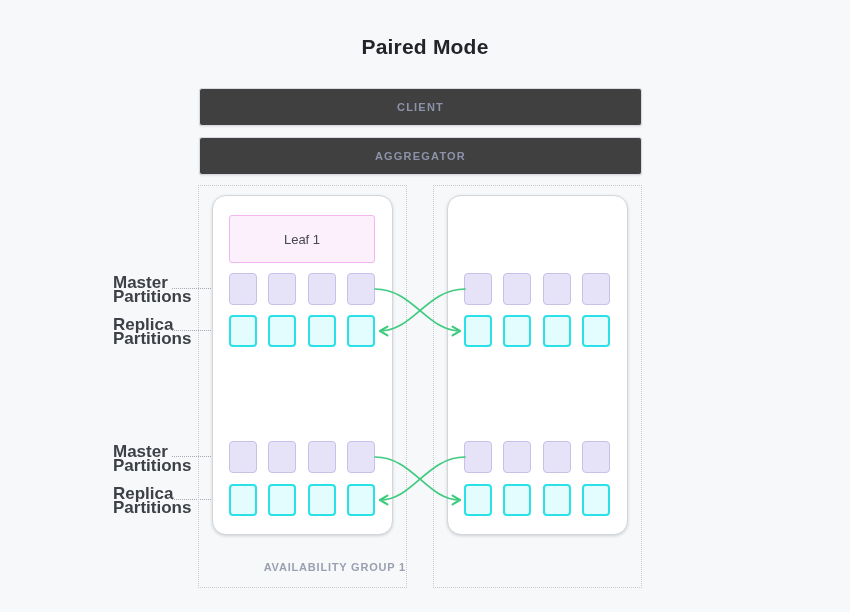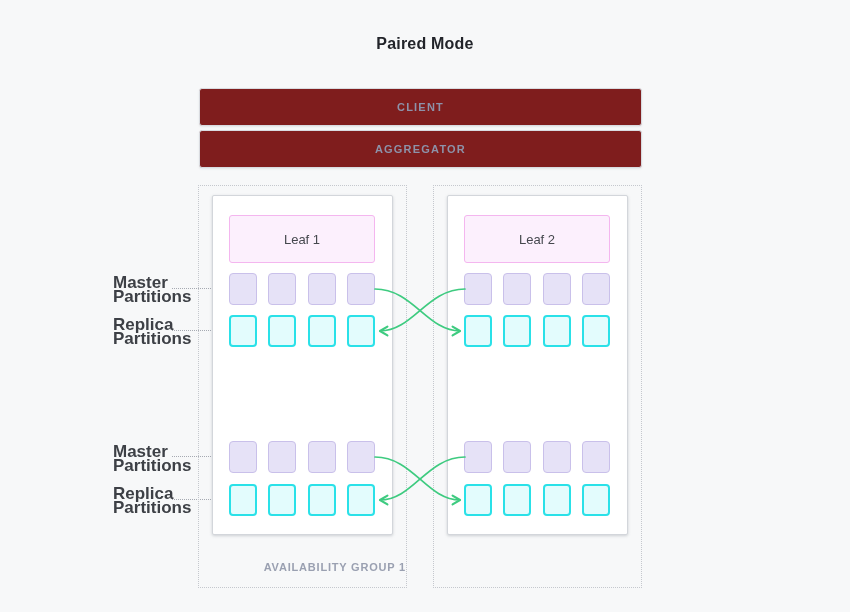--- a/index.html
+++ b/index.html
@@ -8,37 +8,37 @@
     --arrow_green:#3ecb80; --master_fill:#e6e2f7; --master_border:#c9c0ea;
     --replica_fill:#e3fcfd; --replica_border:#2ae1e8; --leaf_fill:#fcf0fd; --leaf_border:#f4b6ef;
     --box_border:#d9dbe0; --dotted_border:#c5c8ce; --leader_color:#a6aab2;
   }
   *{box-sizing:border-box;}
   html,body{margin:0;padding:0;}
   body{width:850px;height:612px;background:var(--page_bg);font-family:"Liberation Sans",sans-serif;}
   .canvas{position:relative;width:850px;height:612px;overflow:hidden;}
 
   .title{position:absolute;top:35px;left:0;width:100%;text-align:center;
-    font-size:16px;font-weight:700;color:var(--title_text);letter-spacing:.2px;}
+    font-size:21px;font-weight:700;color:var(--title_text);letter-spacing:.2px;}
 
-  .tier{position:absolute;left:199px;width:443px;height:38px;background:#7f1d1d;
+  .tier{position:absolute;left:199px;width:443px;height:38px;background:#404040;
     border:1px solid var(--box_border);border-radius:3px;display:flex;align-items:center;
     justify-content:center;font-size:11px;font-weight:700;letter-spacing:1.2px;
     color:var(--muted_text);box-shadow:0 1px 2px rgba(120,125,135,.15);}
   .tier.client{top:88px;}
-  .tier.aggregator{top:130px;}
+  .tier.aggregator{top:137px;}
 
   .group{position:absolute;top:185px;width:209px;height:403px;border:1px dotted var(--dotted_border);}
   .group.g1{left:198px;}
   .group.g2{left:433px;}
   .group-label{position:absolute;bottom:14px;left:0;width:100%;text-align:right;
     font-size:11px;font-weight:700;letter-spacing:.8px;color:var(--group_label_text);}
 
   .leaf-container{position:absolute;left:13px;top:9px;width:181px;height:340px;background:#fff;
-    border:1px solid #d3d6db;border-radius:2px;box-shadow:0 1px 3px rgba(110,115,125,.3);}
+    border:1px solid #d3d6db;border-radius:14px;box-shadow:0 1px 3px rgba(110,115,125,.3);}
 
   .leaf-title{position:absolute;left:16px;width:146px;height:48px;background:var(--leaf_fill);
     border:1px solid var(--leaf_border);border-radius:3px;display:flex;align-items:center;
     justify-content:center;font-size:13px;color:var(--leaf_text);}
   .leaf-title.t1{top:19px;}
   .leaf-title.t2{top:188px;}
 
   .prow{position:absolute;left:16px;width:146px;height:32px;display:flex;justify-content:space-between;}
   .prow.m1{top:77px;} .prow.r1{top:119px;} .prow.m2{top:245px;} .prow.r2{top:288px;}
   .pbox{border-radius:4px;}
@@ -120,23 +120,20 @@
         <div class="pbox replica"></div>
         <div class="pbox replica"></div>
         <div class="pbox replica"></div>
       </div>
     </div>
     <div class="group-label">AVAILABILITY GROUP 1</div>
   </div>
 
   <div class="group g2">
     <div class="leaf-container">
-      <div class="leaf-title t1">
-        <span>Leaf 2</span>
-      </div>
       <div class="prow m1">
         <div class="pbox master"></div>
         <div class="pbox master"></div>
         <div class="pbox master"></div>
         <div class="pbox master"></div>
       </div>
       <div class="prow r1">
         <div class="pbox replica"></div>
         <div class="pbox replica"></div>
         <div class="pbox replica"></div>

